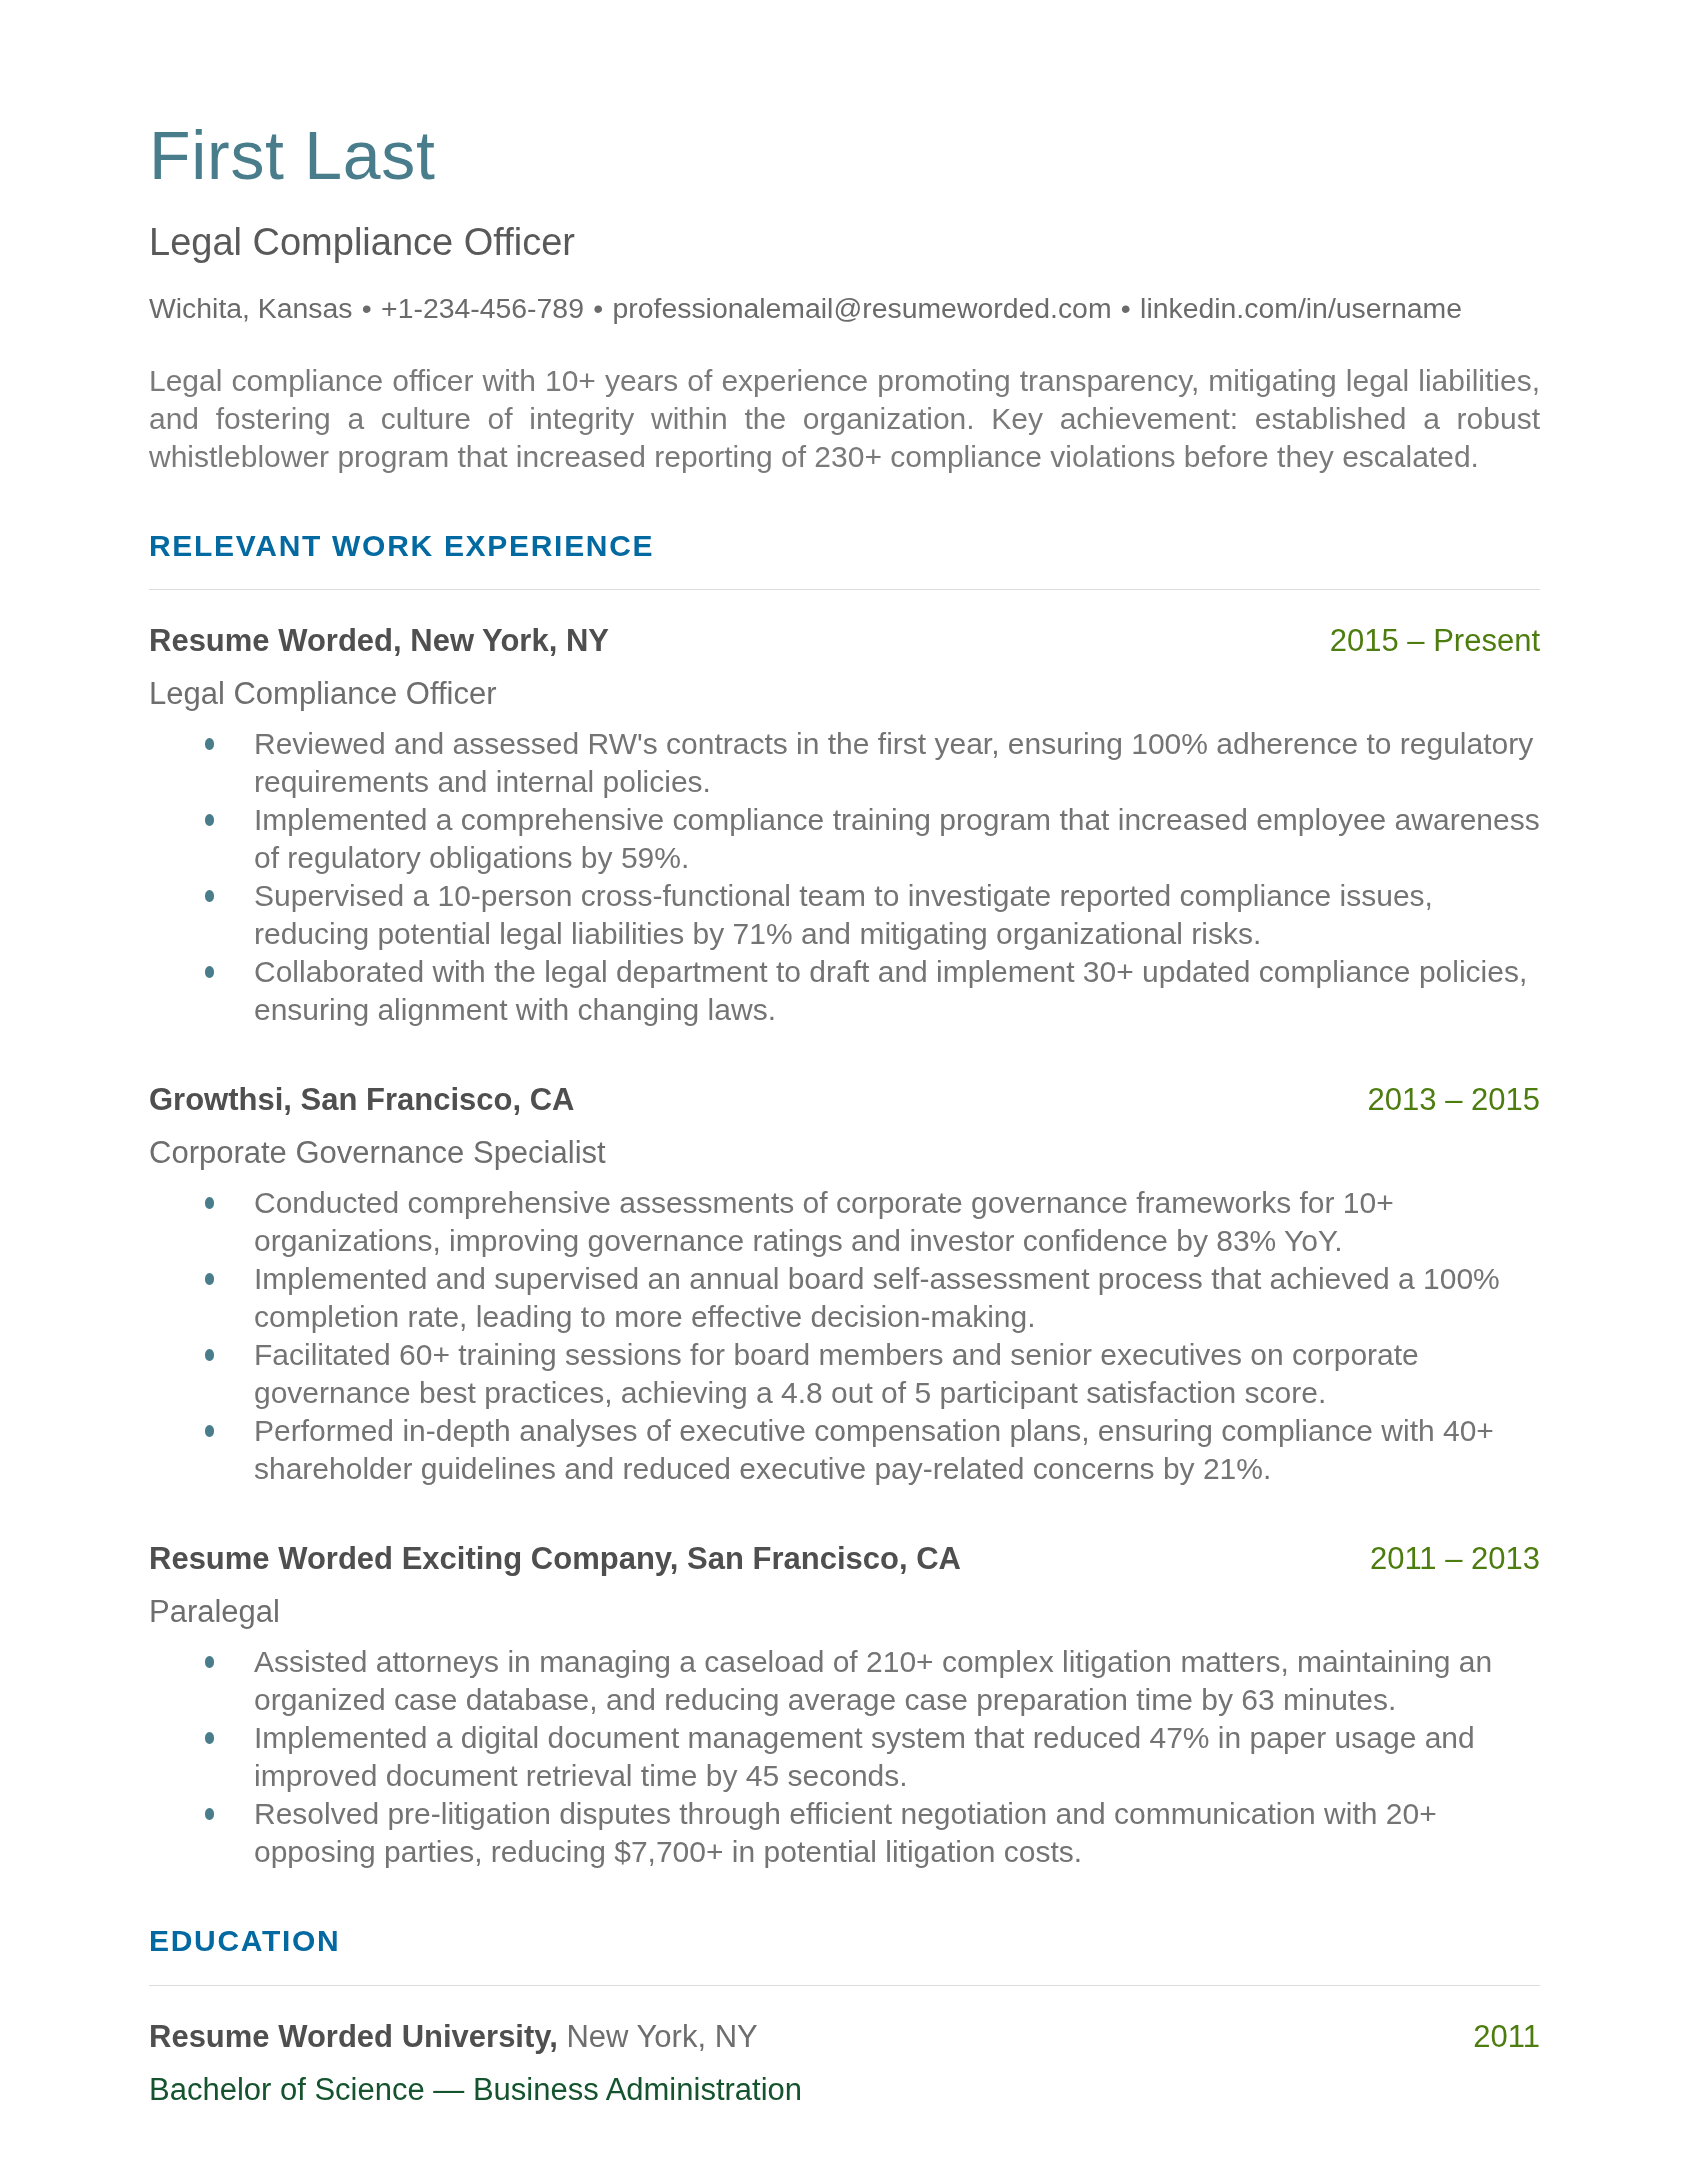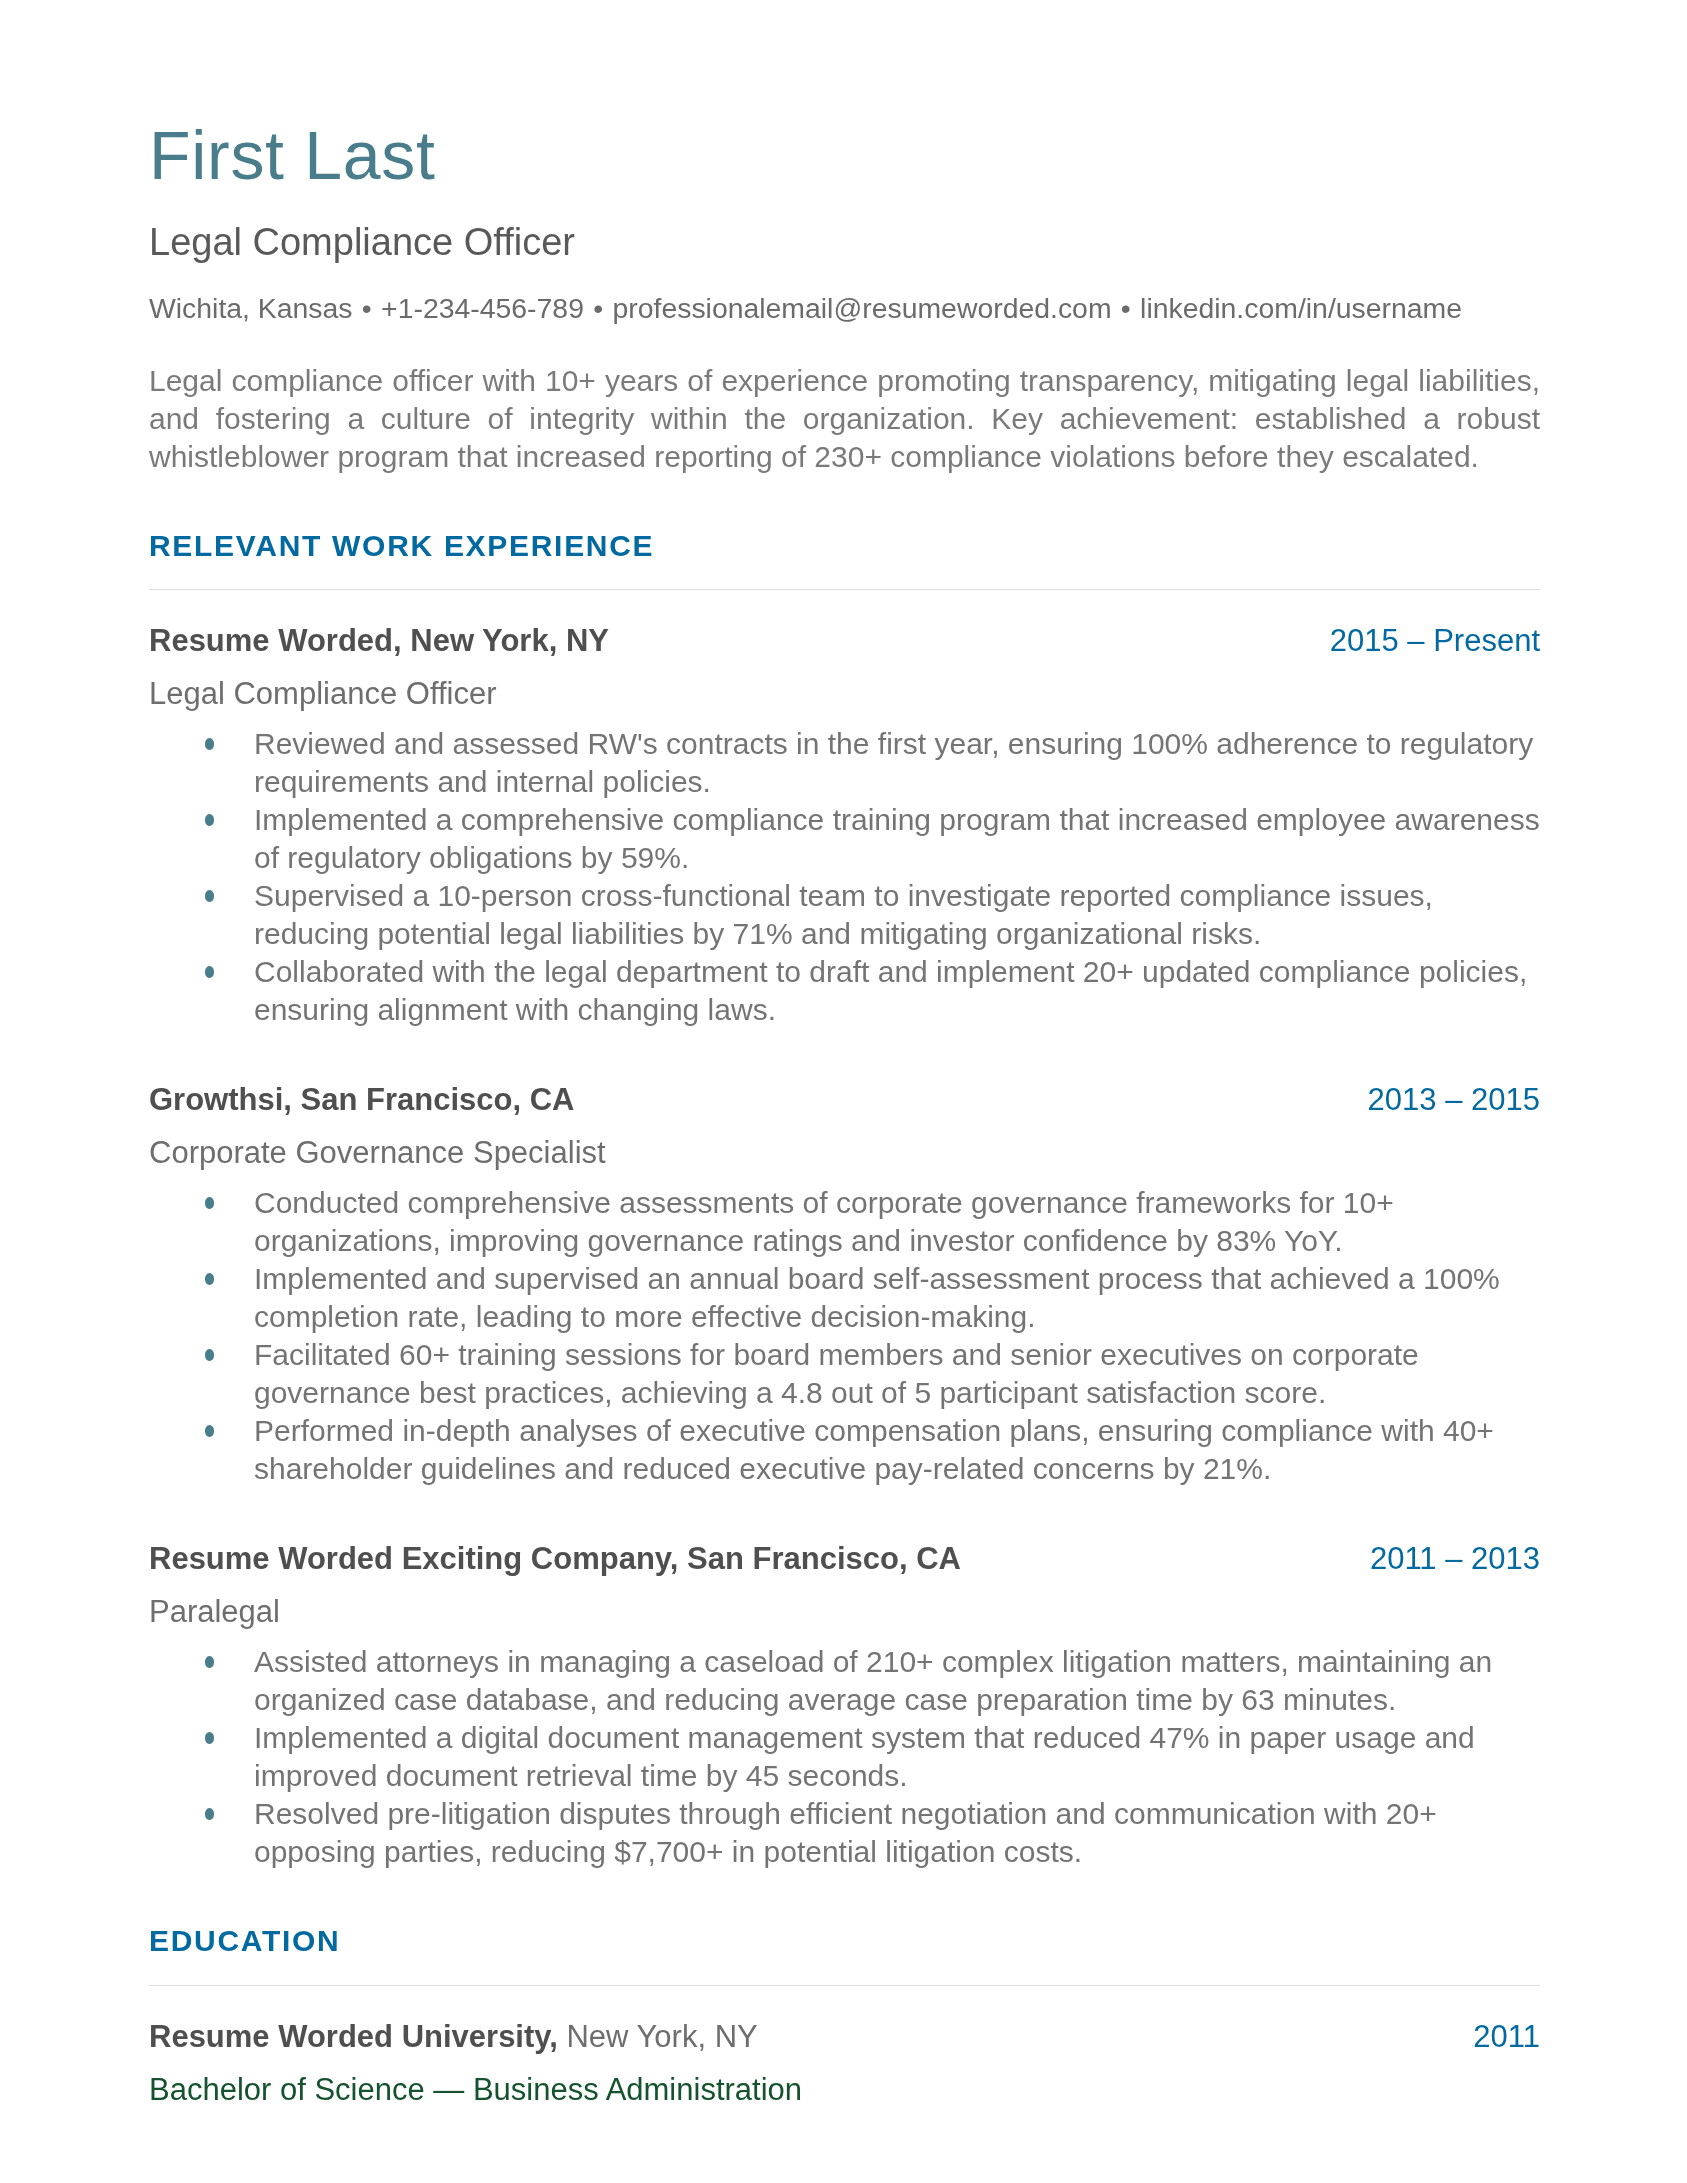--- a/index.html
+++ b/index.html
@@ -47,21 +47,21 @@
   }
 
   
   .job { margin-top: 33px; }
   .job + .job { margin-top: 53px; }
   .row {
     display: flex; justify-content: space-between; align-items: baseline;
   }
   .company { font-size: 31px; font-weight: 700; color: #4f4f4f; }
   .company .normal { font-weight: 400; color: #6e6e6e; }
-  .dates { font-size: 31px; font-weight: 400; color: #0369a1; white-space: nowrap; margin-left: 32px; }
+  .dates { font-size: 31px; font-weight: 400; color: #4d7c0f; white-space: nowrap; margin-left: 32px; }
   .role { font-size: 31px; color: #6e6e6e; margin-top: 17px; }
 
   ul.bullets { list-style: none; margin-top: 13px; }
   ul.bullets li {
     position: relative;
     padding-left: 105px;
     font-size: 30px; line-height: 38px; color: #747474;
   }
   ul.bullets li::before {
     content: "";
@@ -95,21 +95,21 @@
     <div class="job">
       <div class="row">
         <span class="company">Resume Worded, New York, NY</span>
         <span class="dates">2015 – Present</span>
       </div>
       <div class="role">Legal Compliance Officer</div>
       <ul class="bullets">
         <li>Reviewed and assessed RW's contracts in the first year, ensuring 100% adherence to regulatory requirements and internal policies.</li>
         <li>Implemented a comprehensive compliance training program that increased employee awareness of regulatory obligations by 59%.</li>
         <li>Supervised a 10-person cross-functional team to investigate reported compliance issues, reducing potential legal liabilities by 71% and mitigating organizational risks.</li>
-        <li>Collaborated with the legal department to draft and implement 20+ updated compliance policies, ensuring alignment with changing laws.</li>
+        <li>Collaborated with the legal department to draft and implement 30+ updated compliance policies, ensuring alignment with changing laws.</li>
       </ul>
     </div>
 
     <div class="job">
       <div class="row">
         <span class="company">Growthsi, San Francisco, CA</span>
         <span class="dates">2013 – 2015</span>
       </div>
       <div class="role">Corporate Governance Specialist</div>
       <ul class="bullets">

